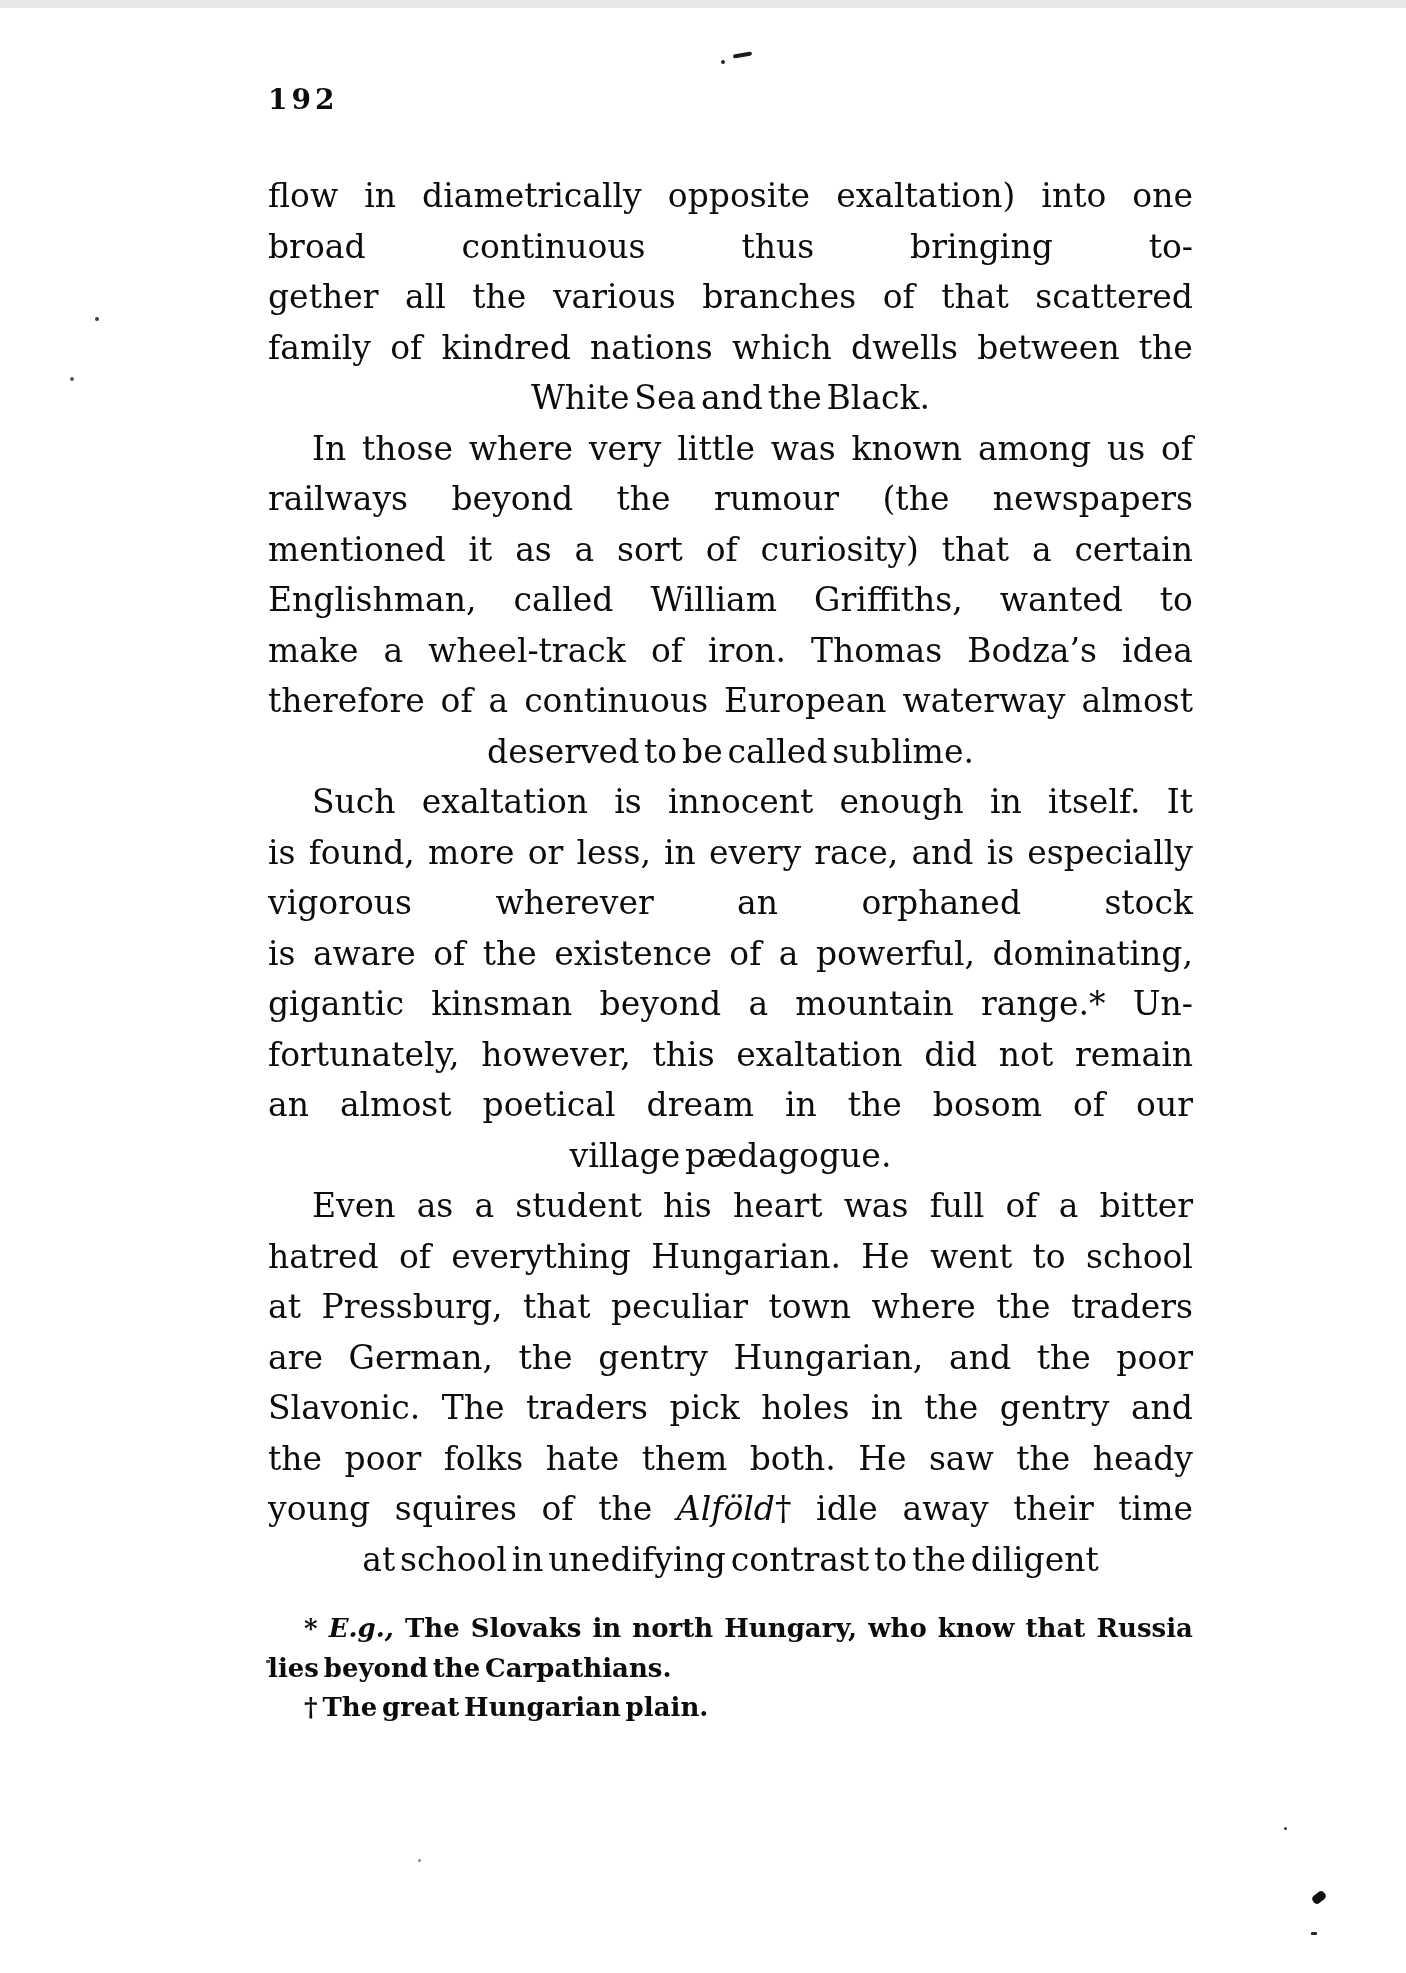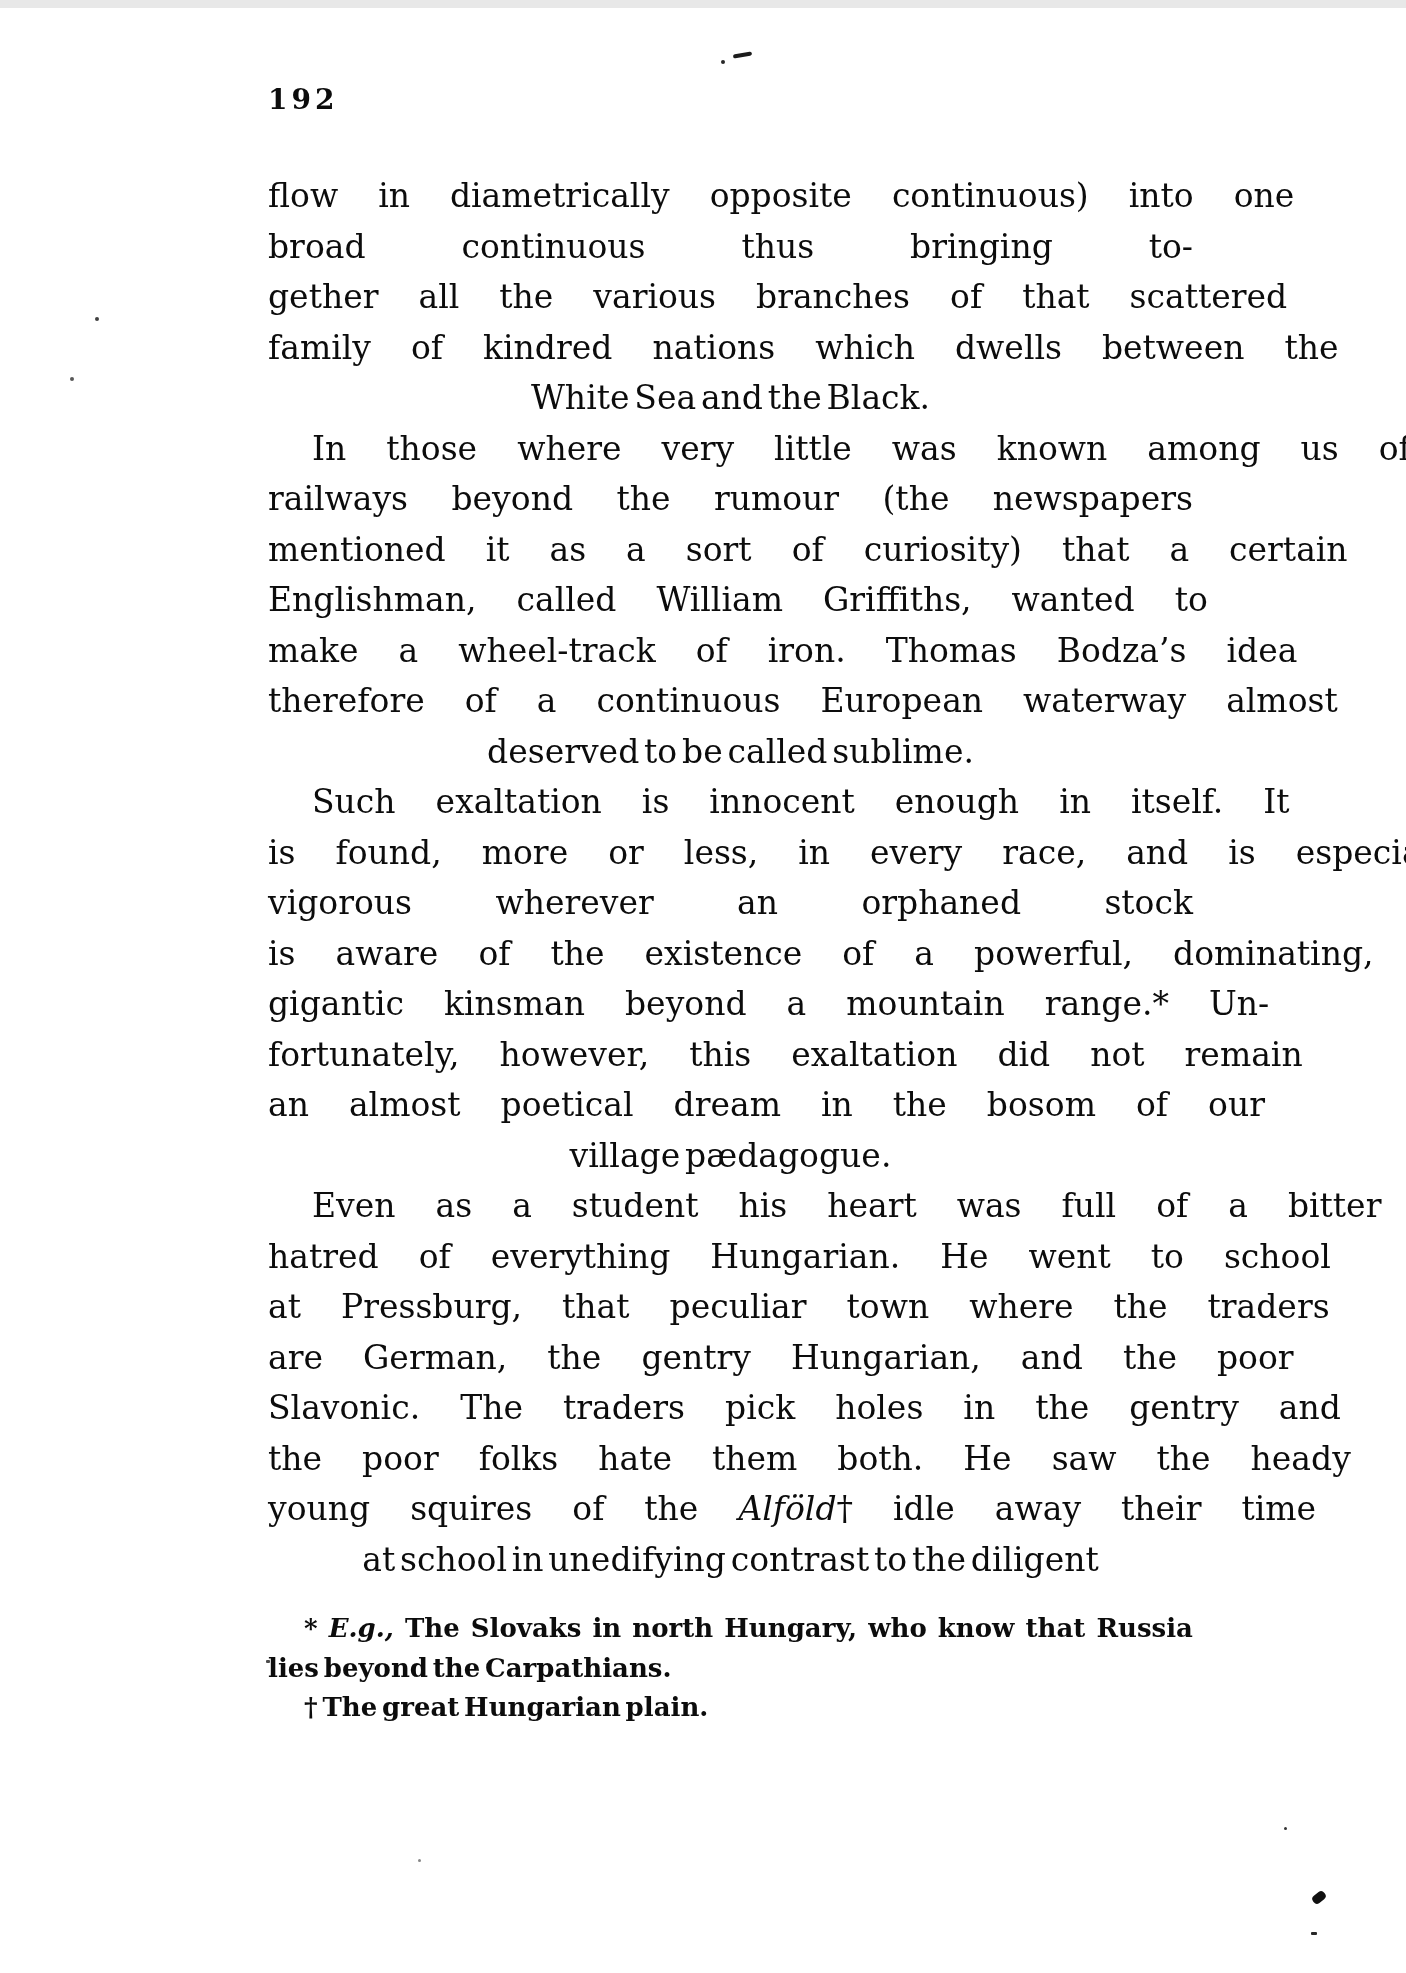--- a/index.html
+++ b/index.html
@@ -5,21 +5,21 @@
   html,body{margin:0;padding:0;background:#e8e8e8;}
   .page{
     position:relative;width:1406px;height:1973px;background:#ffffff;
     font-family:"DejaVu Serif","Liberation Serif",serif;color:#0c0c0c;
     overflow:hidden;margin:8px auto;
   }
   .header{position:absolute;left:268px;top:68px;width:925px;height:44px;}
   .pagenum{position:absolute;left:0;top:7px;font-size:28px;font-weight:600;letter-spacing:4px;}
   .title{display:block;text-align:center;font-size:32px;font-weight:600;letter-spacing:6px;word-spacing:16px;white-space:nowrap;}
   main.bodytext{position:absolute;left:268px;top:163px;width:925px;}
-  .line{display:flex;justify-content:space-between;height:50.5px;gap:40px;}
+  .line{display:flex;justify-content:space-between;height:50.5px;}
   .line .w{line-height:50.5px;white-space:pre;font-size:33px;}
   .line.indent{padding-left:44px;}
   .line.last{justify-content:center;column-gap:.30em;}
   section.fnotes{position:absolute;left:268px;top:1601px;width:925px;}
   .fline{display:flex;justify-content:space-between;height:39.5px;}
   .fline .w{line-height:39.5px;white-space:pre;font-size:26px;font-weight:600;}
   .fline.indent-s{padding-left:36px;}
   .fline.last{justify-content:flex-start;column-gap:.30em;}
   .artifacts{position:absolute;left:0;top:0;width:100%;height:100%;pointer-events:none;}
   .speck{position:absolute;background:#101010;}
@@ -34,21 +34,21 @@
   <div class="header">
     <span class="pagenum">192</span>
   </div>
 
   <main class="bodytext">
       <div class="line">
         <span class="w">flow</span>
         <span class="w">in</span>
         <span class="w">diametrically</span>
         <span class="w">opposite</span>
-        <span class="w">continuous)</span>
+        <span class="w">exaltation)</span>
         <span class="w">into</span>
         <span class="w">one</span>
       </div>
       <div class="line">
         <span class="w">broad</span>
         <span class="w">continuous</span>
         <span class="w">thus</span>
         <span class="w">bringing</span>
         <span class="w">to-</span>
       </div>

